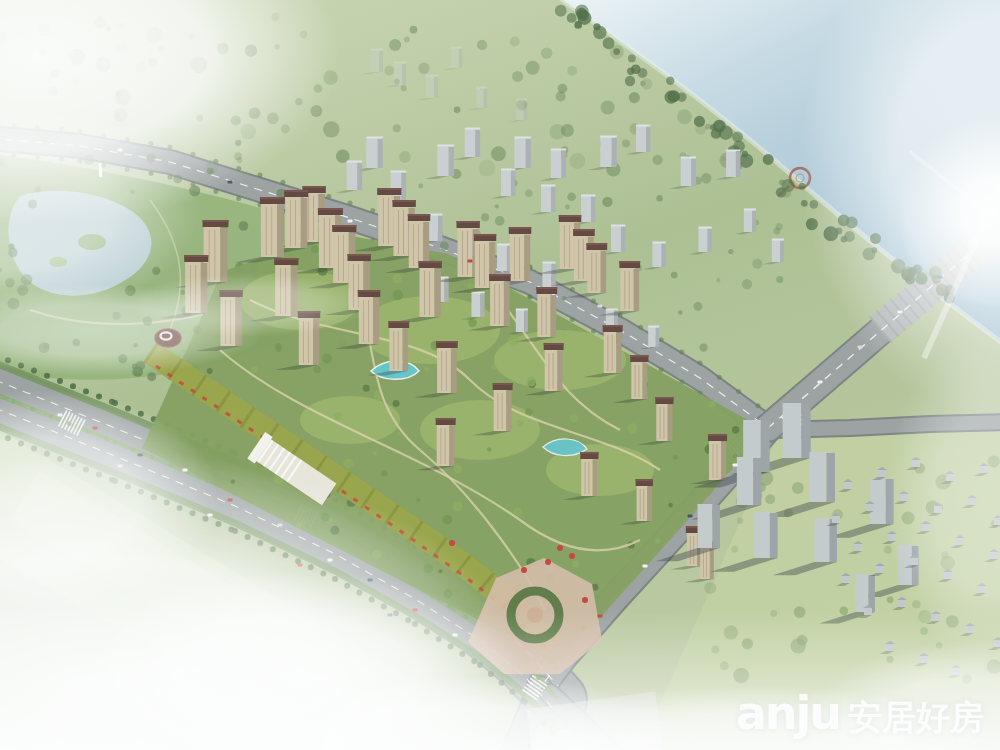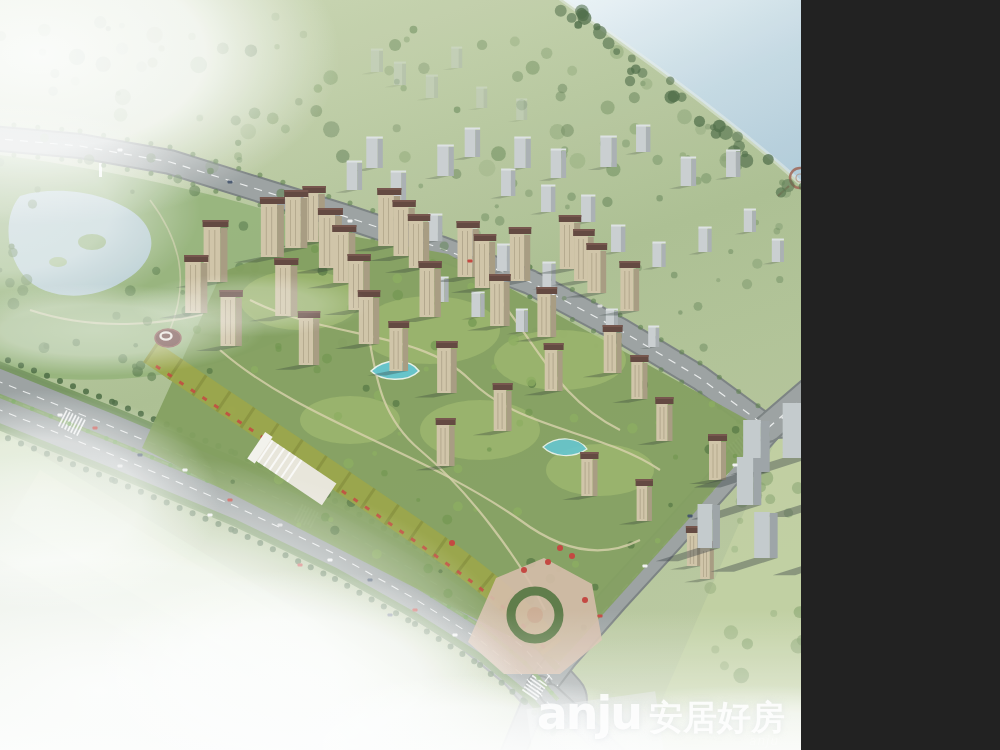--- a/index.html
+++ b/index.html
@@ -1,16 +1,16 @@
 <!DOCTYPE html>
 <html><head>
 <meta charset="utf-8">
 <style>
   html,body{margin:0;padding:0;background:#222;}
-  #stage{position:relative;width:801px;height:750px;overflow:hidden;
+  #stage{position:relative;width:1000px;height:750px;overflow:hidden;
          font-family:"DejaVu Sans","Liberation Sans",sans-serif;
          background:linear-gradient(135deg,#eef3ee 0%,#dfe8da 40%,#cdd8c2 100%);}
   #scene{position:absolute;left:0;top:0;}
   .watermark{position:absolute;right:16px;bottom:14px;display:flex;align-items:baseline;
              color:rgba(255,255,255,0.85);text-shadow:0 0 6px rgba(200,205,215,0.35);
              user-select:none;}
   .wm-latin{font-size:46px;font-weight:bold;letter-spacing:-2px;line-height:1;}
   .wm-cjk{font-size:34px;font-weight:bold;margin-left:8px;line-height:1;}
   .wm-script{position:absolute;right:22px;bottom:2px;font-size:12px;font-style:italic;
              color:rgba(255,255,255,0.38);letter-spacing:1px;}

